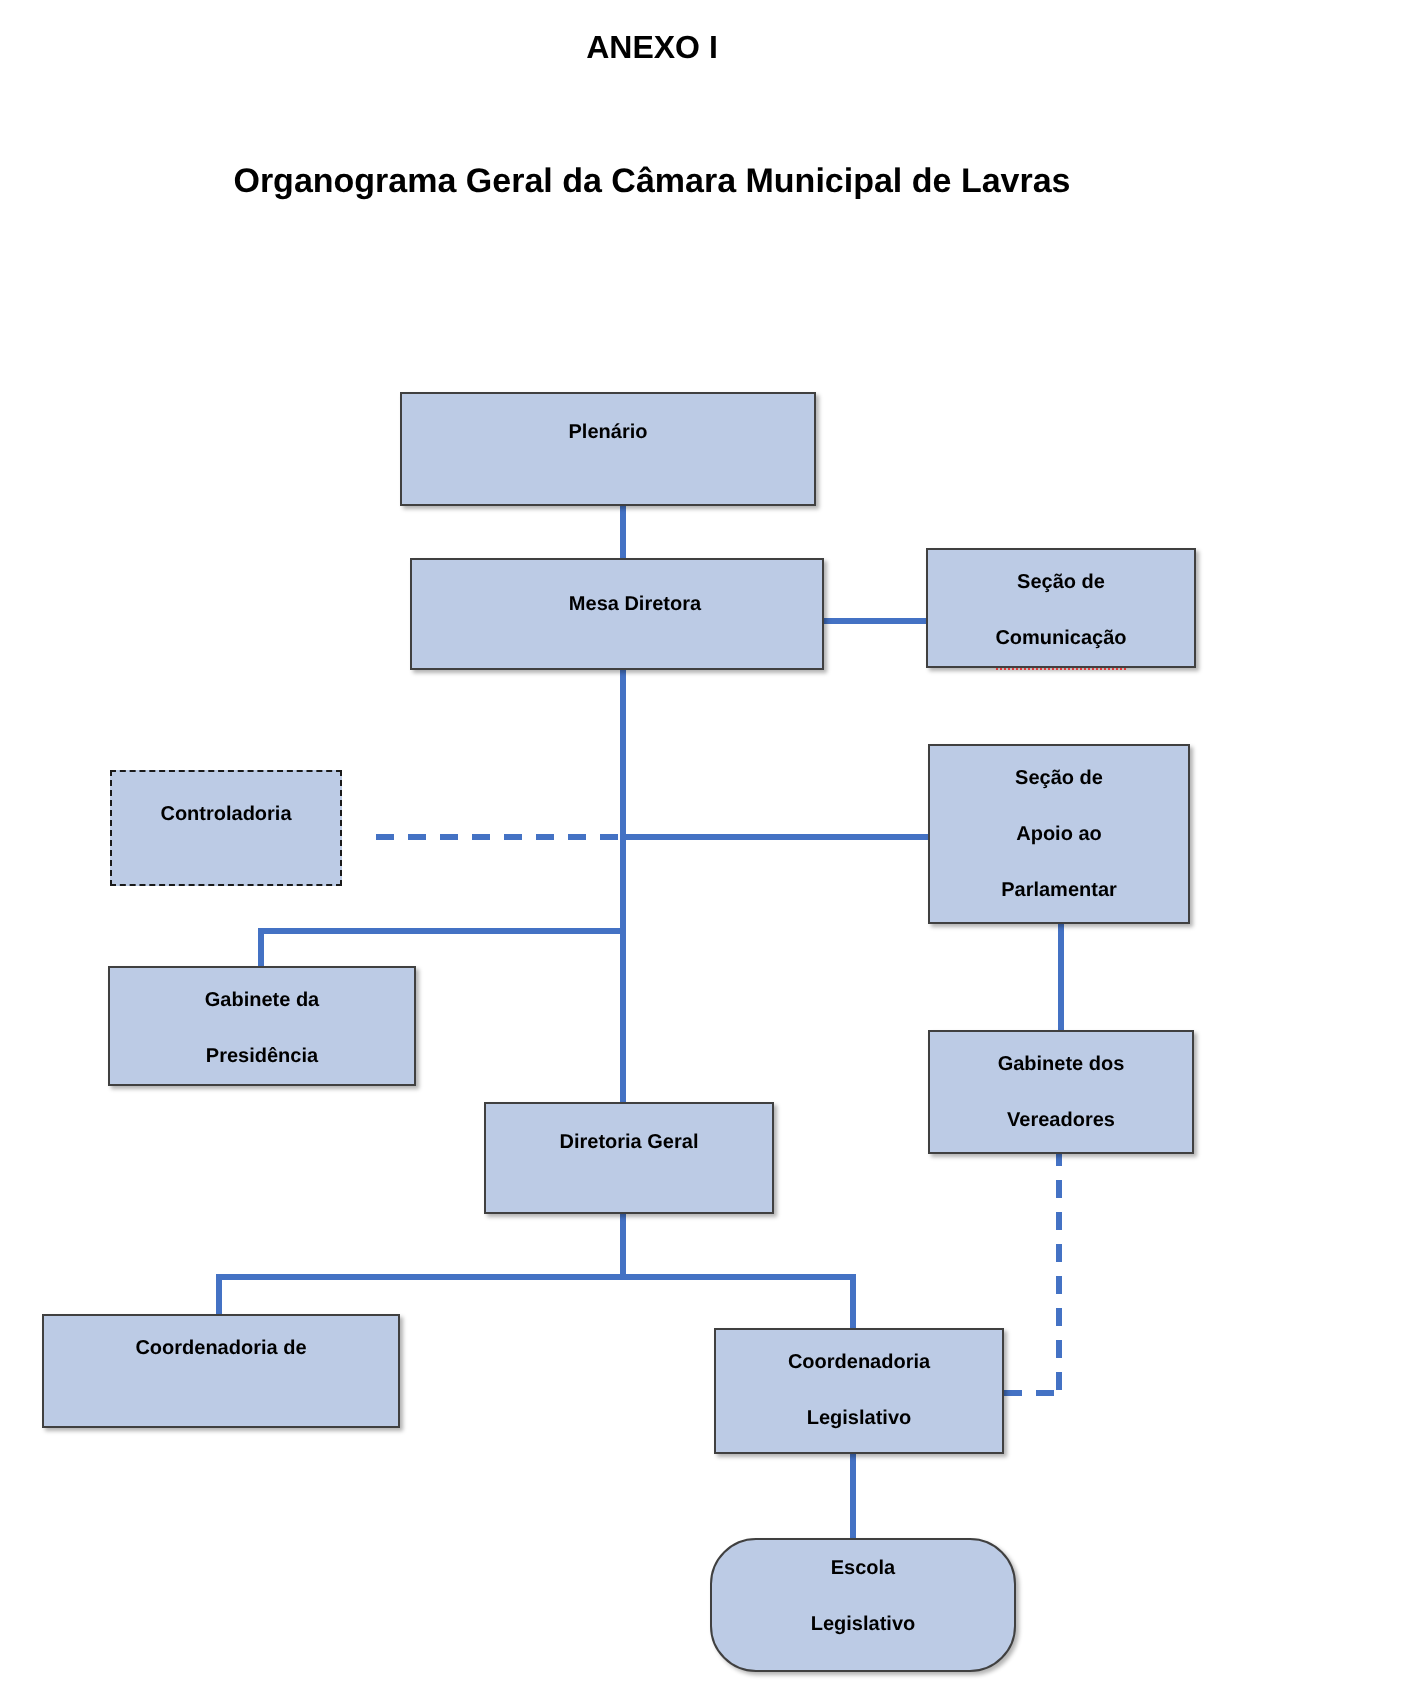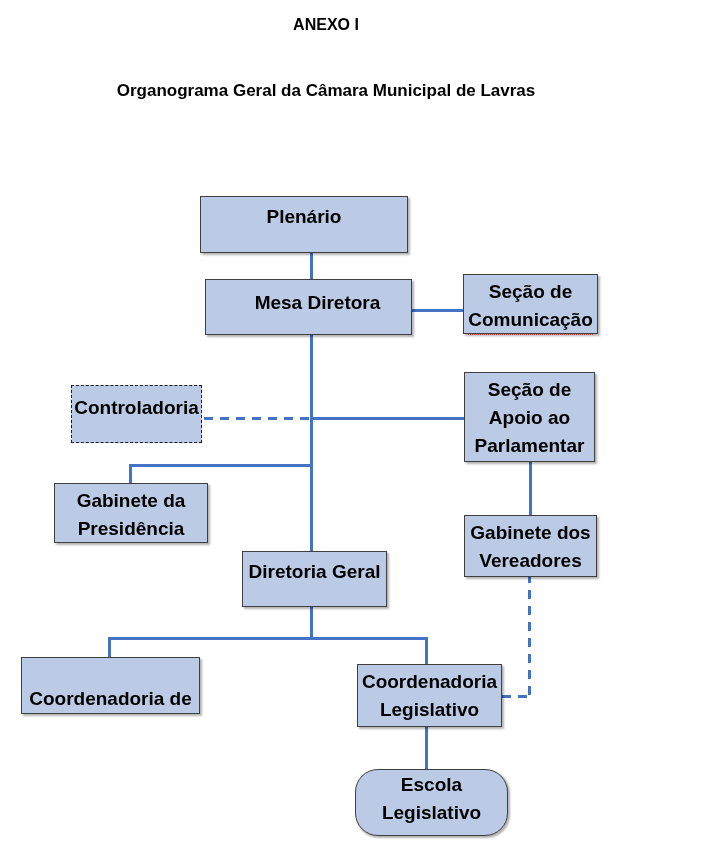--- a/index.html
+++ b/index.html
@@ -11,21 +11,21 @@
   .hdr-title{top:16px;font-size:16px;font-weight:bold;}
   .hdr-subtitle{top:39px;font-size:16px;font-weight:normal;}
   .hdr-chart-title{top:81px;font-size:17px;font-weight:bold;}
 
   .node{
     position:absolute;box-sizing:border-box;
     background:#bccbe5;border:1.5px solid #404040;
     box-shadow:1.5px 1.5px 2px rgba(0,0,0,0.30);
     display:flex;flex-direction:column;align-items:center;justify-content:flex-start;
     padding-top:3px;text-align:center;
-    font-size:19px;font-weight:bold;line-height:28px;color:#000;
+    font-size:10px;font-weight:bold;line-height:28px;color:#000;
   }
   .node.dashed{border:1.5px dashed #1a1a1a;box-shadow:none;}
   .node span{display:block;}
   .spell{border-bottom:1.5px dotted #e03c3c;}
 
   .conn{position:absolute;}
   .h{height:3px;background:#4472c4;}
   .v{width:3px;background:#4472c4;}
   .hd{height:3px;background:repeating-linear-gradient(90deg,#4472c4 0 9px,transparent 9px 16px);}
   .vd{width:3px;background:repeating-linear-gradient(180deg,#4472c4 0 9px,transparent 9px 16px);}
@@ -60,21 +60,21 @@
 
   <div class="node" style="left:205px;top:279px;width:207px;height:56px;padding-top:9px;padding-left:18px;">
     <span>Mesa Diretora</span>
   </div>
 
   <div class="node" style="left:463px;top:274px;width:135px;height:60px;">
     <span>Seção de</span>
     <span class="spell">Comunicação</span>
   </div>
 
-  <div class="node dashed" style="left:71px;top:385px;width:131px;height:58px;padding-top:8px;">
+  <div class="node dashed" style="left:55px;top:385px;width:116px;height:58px;padding-top:8px;">
     <span>Controladoria</span>
   </div>
 
   <div class="node" style="left:464px;top:372px;width:131px;height:90px;">
     <span>Seção de</span>
     <span>Apoio ao</span>
     <span>Parlamentar</span>
   </div>
 
   <div class="node" style="left:54px;top:483px;width:154px;height:60px;">
@@ -84,21 +84,21 @@
 
   <div class="node" style="left:464px;top:515px;width:133px;height:62px;">
     <span>Gabinete dos</span>
     <span>Vereadores</span>
   </div>
 
   <div class="node" style="left:242px;top:551px;width:145px;height:56px;padding-top:6px;">
     <span>Diretoria Geral</span>
   </div>
 
-  <div class="node" style="left:21px;top:657px;width:179px;height:57px;justify-content:flex-end;">
+  <div class="node" style="left:21px;top:657px;width:179px;height:57px;">
     <span>Coordenadoria de</span>
   </div>
 
   <div class="node" style="left:357px;top:664px;width:145px;height:63px;">
     <span>Coordenadoria</span>
     <span>Legislativo</span>
   </div>
 
   <div class="node" style="left:355px;top:769px;width:153px;height:67px;padding-top:1px;border-radius:23px;">
     <span>Escola</span>

